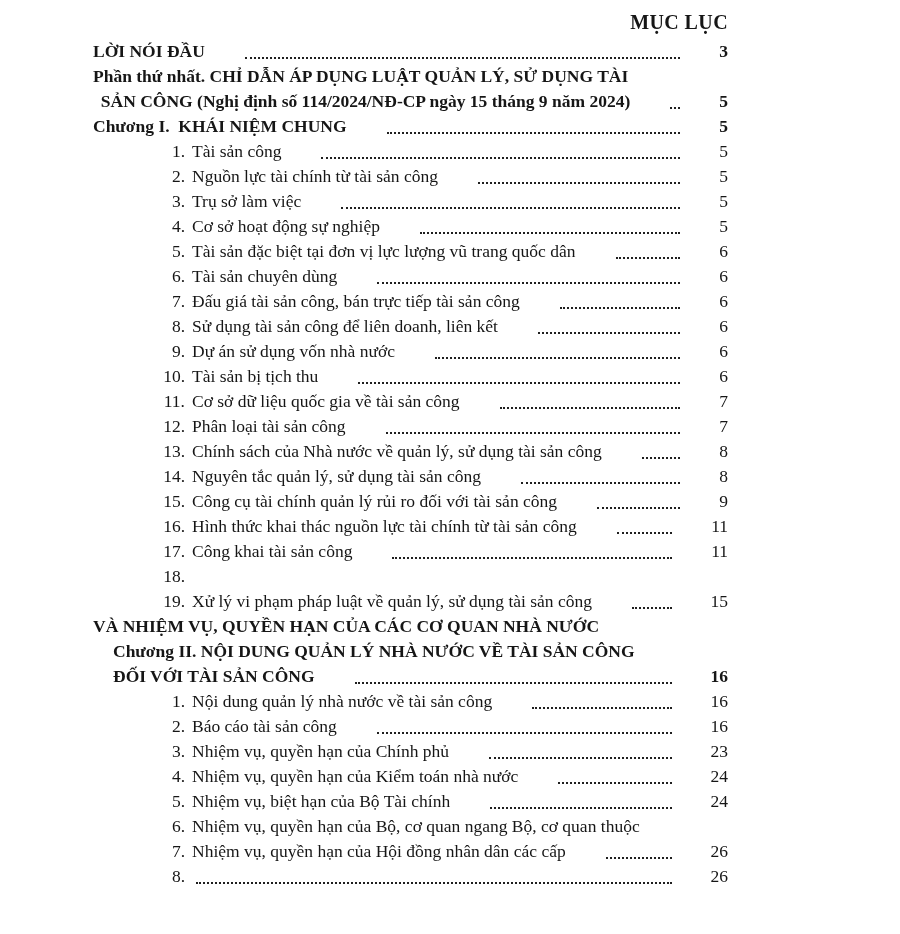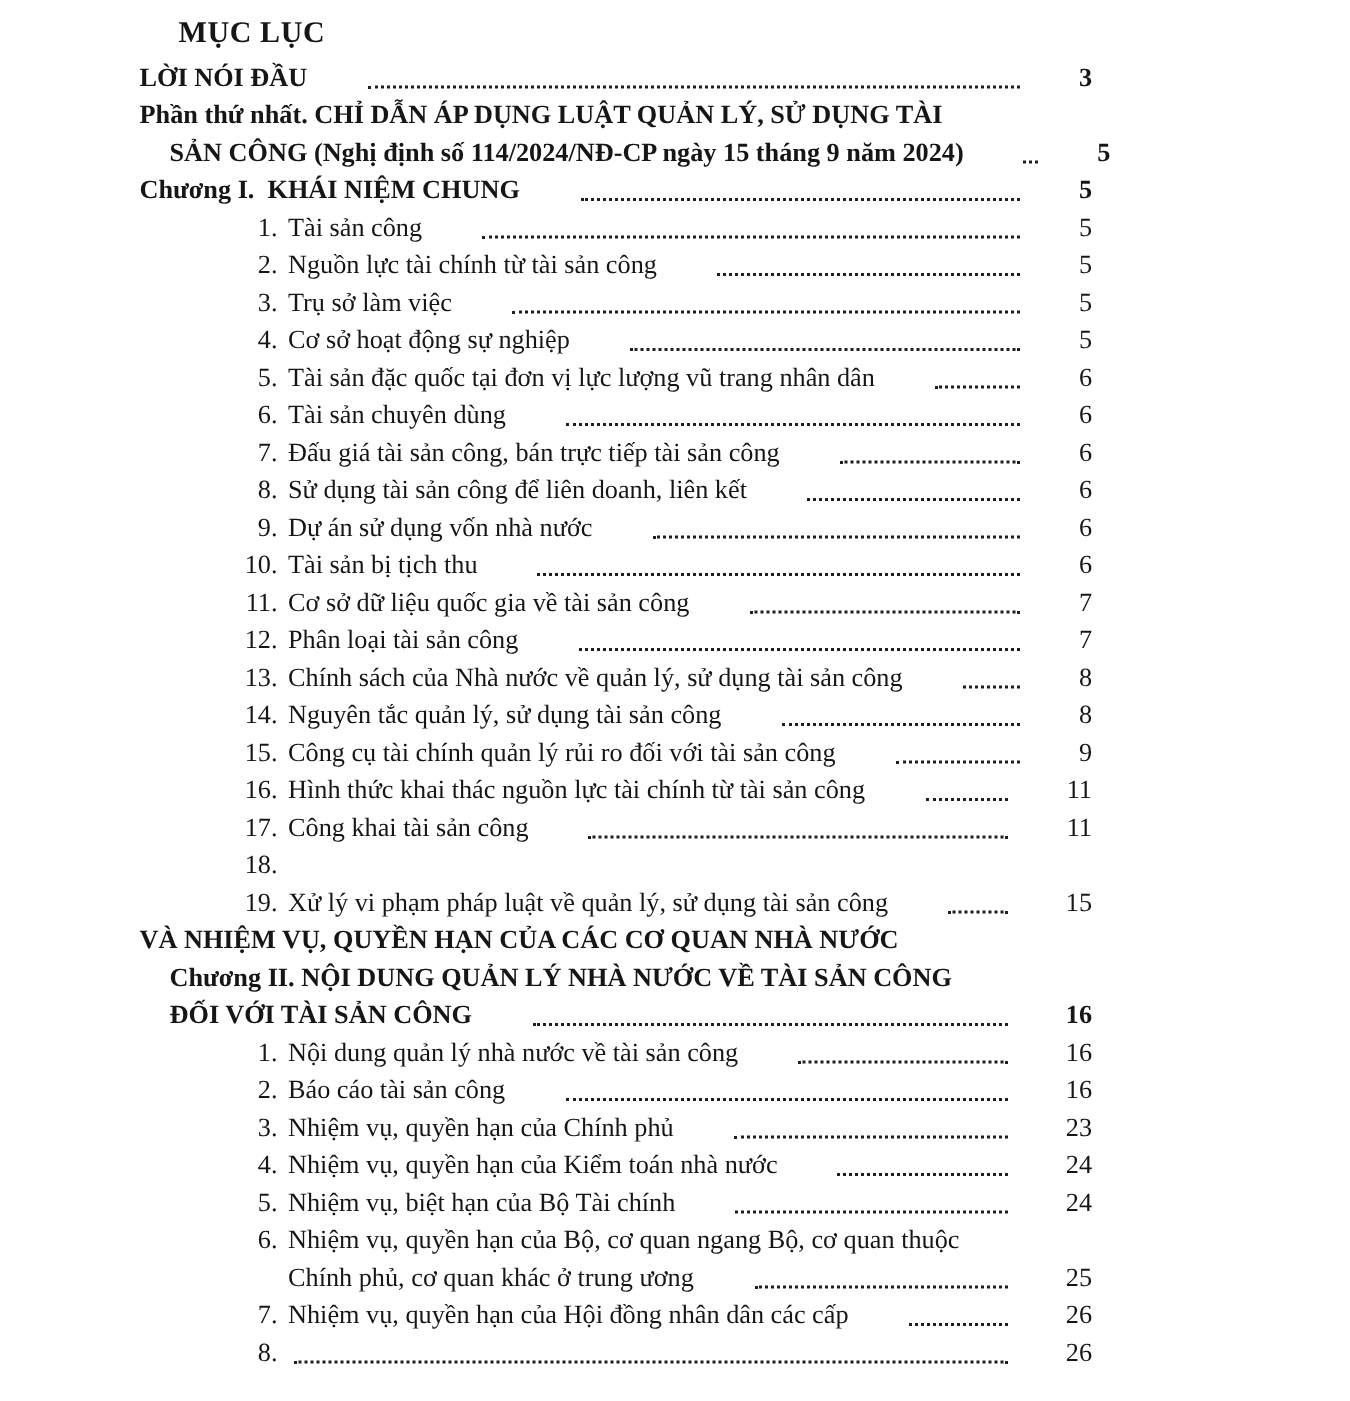--- a/index.html
+++ b/index.html
@@ -7,34 +7,34 @@
     width: 900px;
     height: 934px;
     background: #ffffff;
     color: #161616;
     font-family: "Liberation Serif", serif;
     overflow: hidden;
   }
   .page-title {
     margin: 8px 172px 3px 93px;
     padding-left: 26px;
-    text-align: left;
+    text-align: right;
     font-weight: 700;
     font-size: 20px;
     line-height: 28px;
     letter-spacing: 0.4px;
   }
   .toc {
     margin-left: 93px;
     width: 635px;
     font-size: 17.5px;
     line-height: 25px;
   }
   .entry.heading { font-weight: 700; }
-  .entry.heading .line:not(:first-child) { padding-left: 20px; }
+  .entry.heading .line:not(:first-child) { padding-left: 20px; justify-content: flex-end; }
   .entry.item { display: flex; }
   .entry.item .num {
     flex: none;
     width: 92px;
     text-align: right;
     margin-right: 7px;
   }
   .entry.item .body { flex: 1; min-width: 0; }
   .txt { white-space: pre; }
   .line.last { display: flex; gap: 36px; }
@@ -119,21 +119,21 @@
           <span class="txt">Cơ sở hoạt động sự nghiệp</span>
           <span class="leader"></span>
           <span class="pg">5</span>
         </div>
       </div>
     </div>
     <div class="entry item">
       <span class="num">5.</span>
       <div class="body">
         <div class="line last">
-          <span class="txt">Tài sản đặc quốc tại đơn vị lực lượng vũ trang nhân dân</span>
+          <span class="txt">Tài sản đặc biệt tại đơn vị lực lượng vũ trang quốc dân</span>
           <span class="leader"></span>
           <span class="pg">6</span>
         </div>
       </div>
     </div>
     <div class="entry item">
       <span class="num">6.</span>
       <div class="body">
         <div class="line last">
           <span class="txt">Tài sản chuyên dùng</span>
@@ -323,25 +323,20 @@
           <span class="txt">Nhiệm vụ, biệt hạn của Bộ Tài chính</span>
           <span class="leader"></span>
           <span class="pg">24</span>
         </div>
       </div>
     </div>
     <div class="entry item">
       <span class="num">6.</span>
       <div class="body">
         <div class="line"><span class="txt">Nhiệm vụ, quyền hạn của Bộ, cơ quan ngang Bộ, cơ quan thuộc</span></div>
-        <div class="line last">
-          <span class="txt">Chính phủ, cơ quan khác ở trung ương</span>
-          <span class="leader"></span>
-          <span class="pg">25</span>
-        </div>
       </div>
     </div>
     <div class="entry item">
       <span class="num">7.</span>
       <div class="body">
         <div class="line last">
           <span class="txt">Nhiệm vụ, quyền hạn của Hội đồng nhân dân các cấp</span>
           <span class="leader"></span>
           <span class="pg">26</span>
         </div>

